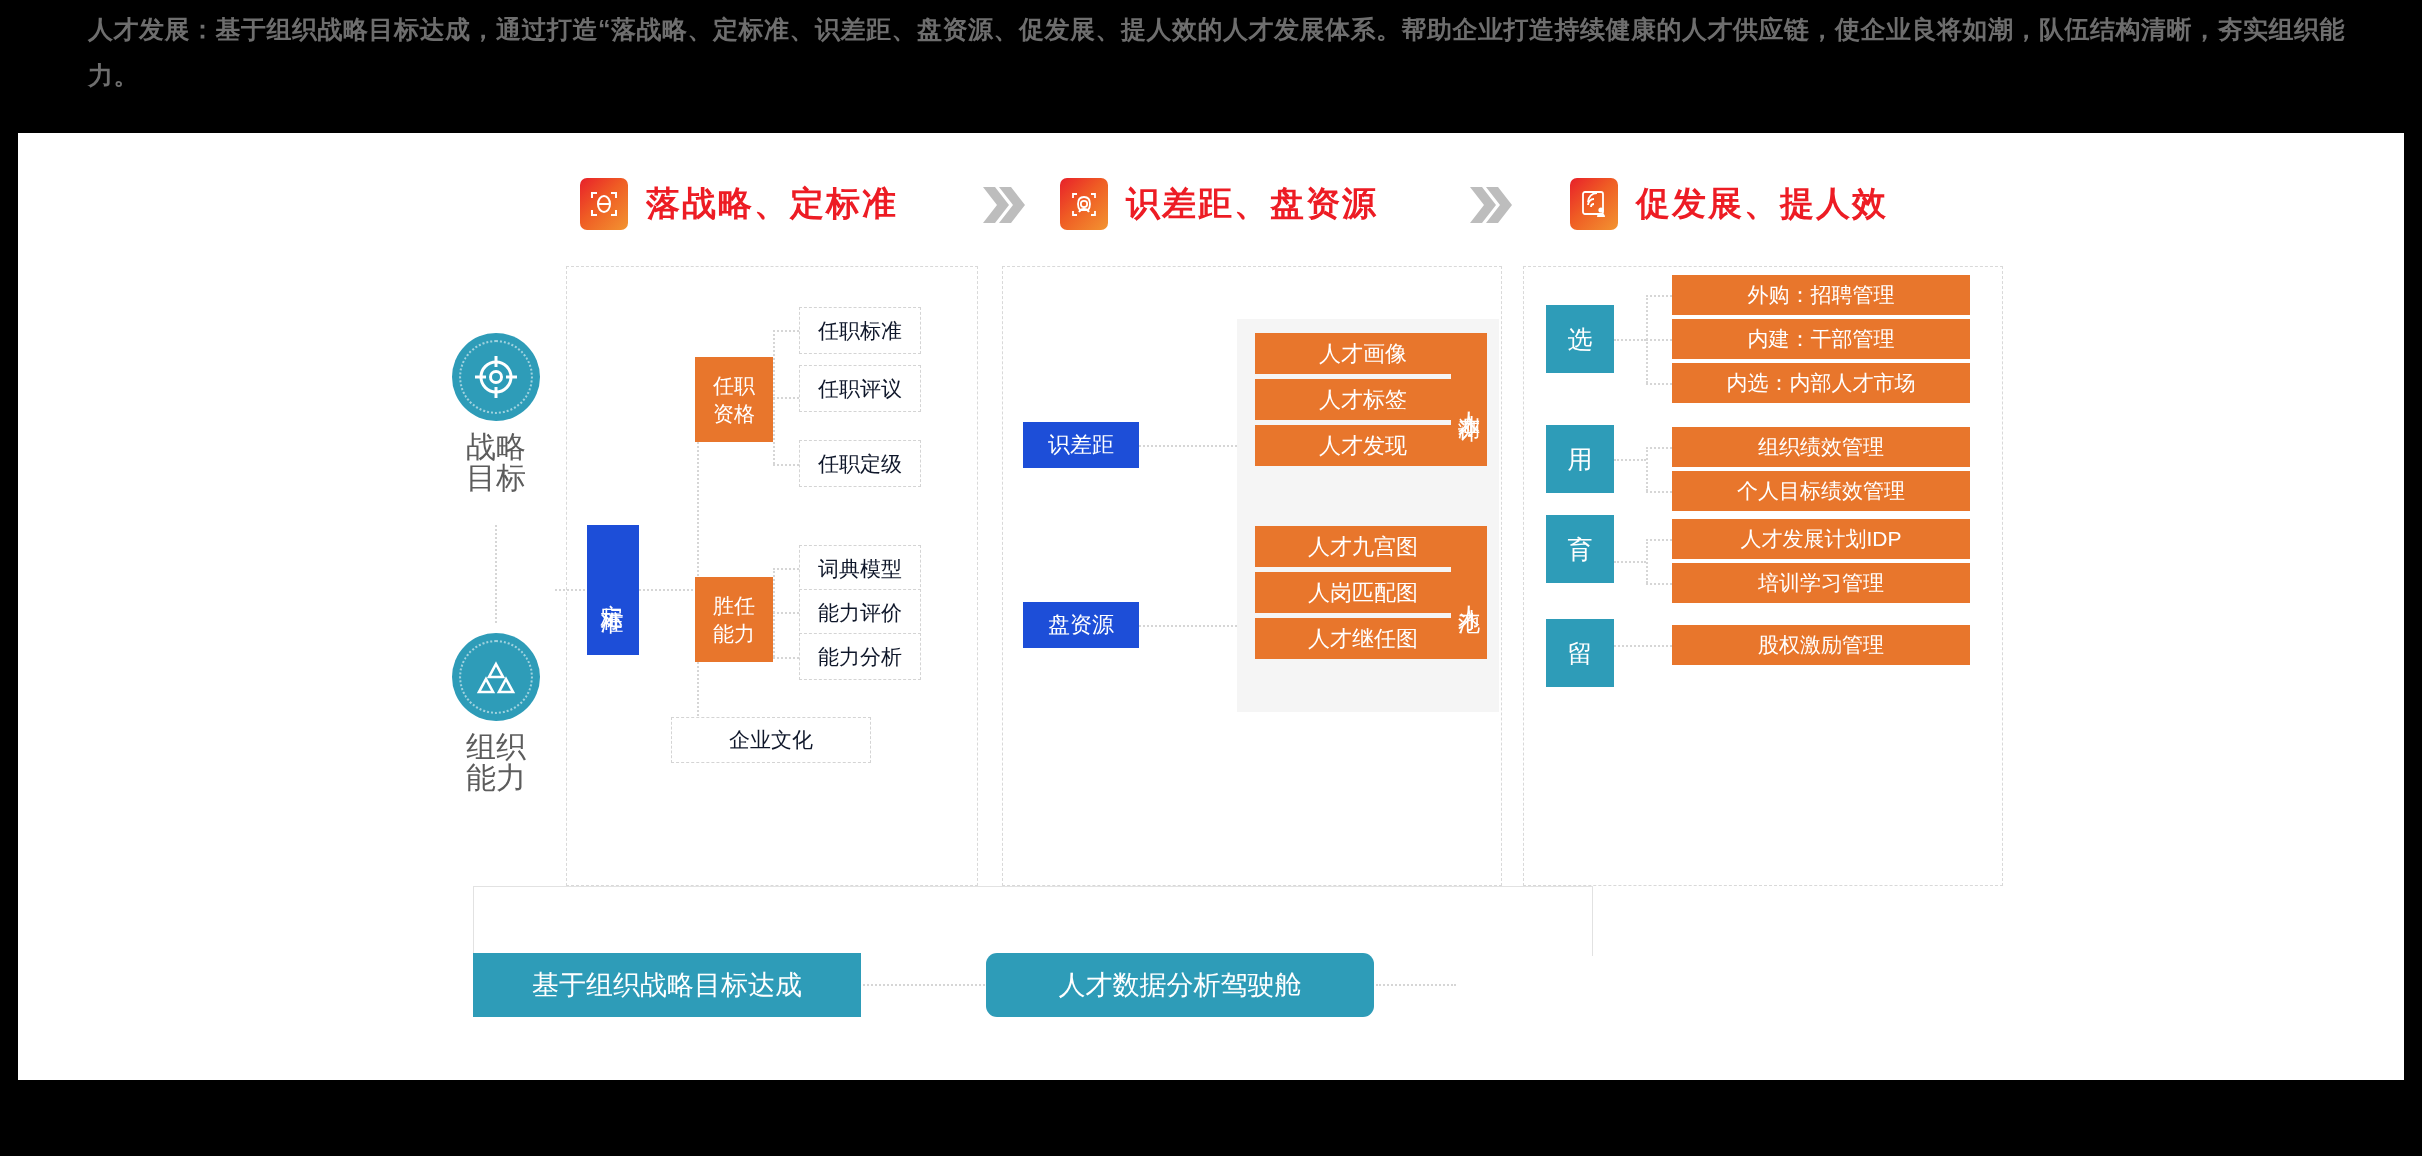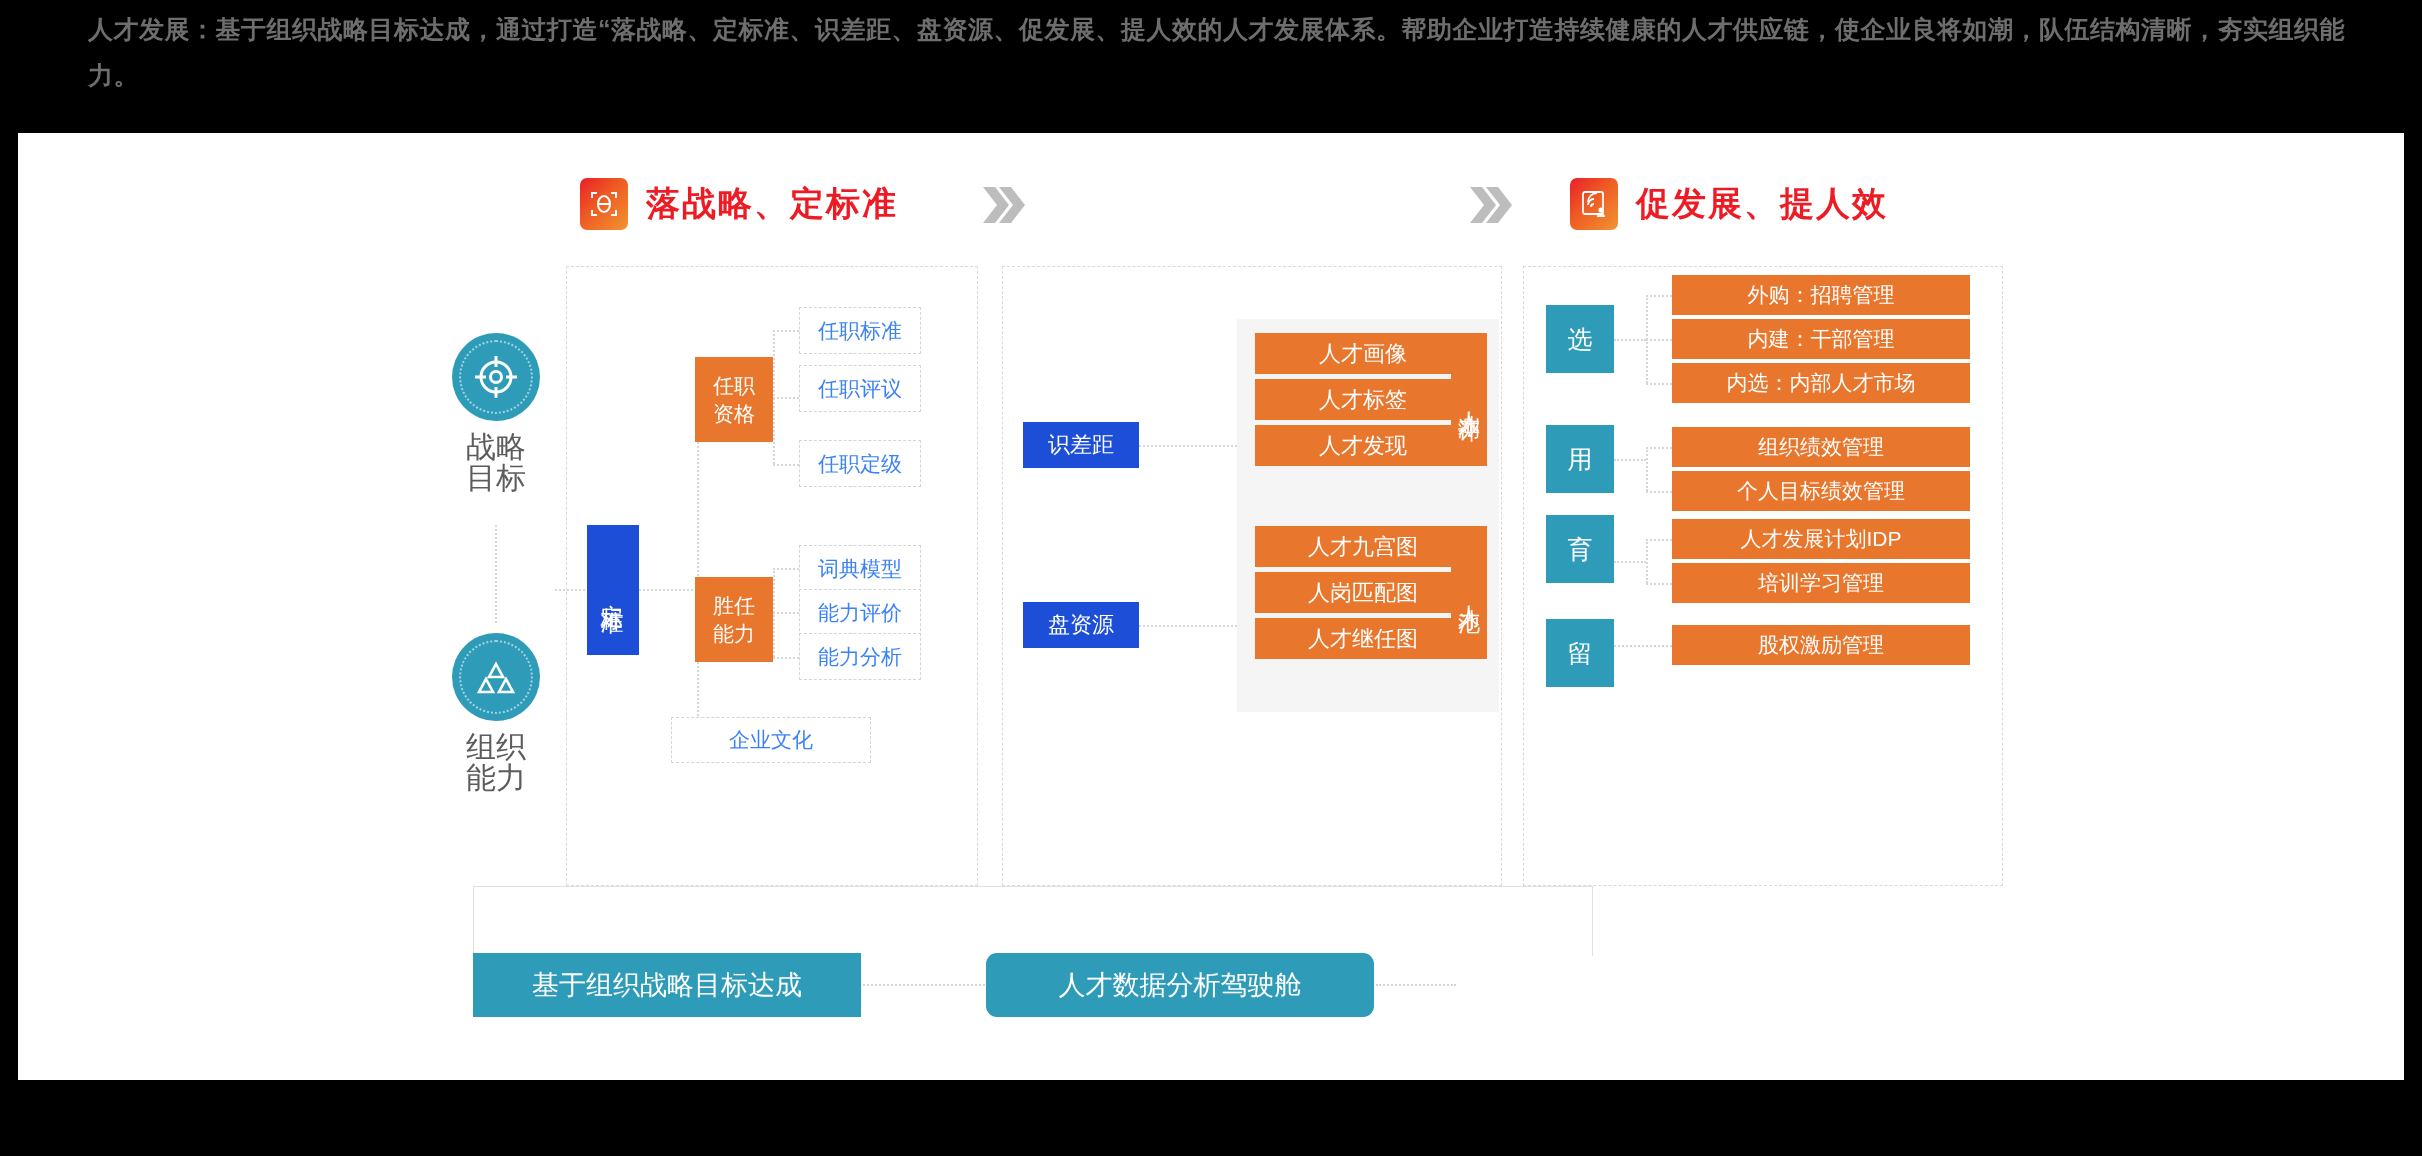--- a/index.html
+++ b/index.html
@@ -159,21 +159,21 @@
     background: #2e9cb8;
     color: #ffffff;
   }
   .box-gray {
     background: #1d4ed8;
     color: #ffffff;
   }
   .box-outline {
     background: #ffffff;
     border: 1px dashed #d4d4d4;
-    color: #3b82f6;
+    color: #0f172a;
   }
   .vert {
     writing-mode: vertical-rl;
     text-orientation: upright;
     letter-spacing: 3px;
   }
 
   
   .dot-h { position: absolute; border-top: 2px dotted #d6d6d6; height: 0; }
   .dot-v { position: absolute; border-left: 2px dotted #d6d6d6; width: 0; }
@@ -289,20 +289,31 @@
       <div class="sec-title">落战略、定标准</div>
     </div>
 
     <div class="chev c1">
       <svg width="44" height="40" viewBox="0 0 44 40">
         <polygon points="2,2 14,2 28,20 14,38 2,38 16,20" fill="#bdbdbd"></polygon>
         <polygon points="18,2 30,2 44,20 30,38 18,38 32,20" fill="#bdbdbd"></polygon>
       </svg>
     </div>
 
+    <div class="sec-head h2">
+      <div class="sec-icon">
+        <svg width="32" height="32" viewBox="0 0 32 32" fill="none" stroke="#ffffff" stroke-width="1.8">
+          <path d="M5 10V6h4M23 6h4v4M27 23v4h-4M9 27H5v-4"></path>
+          <path d="M16 9c-4 0-6 3-6 7 0 3 1 5 2 6h8c1-1 2-3 2-6 0-4-2-7-6-7z"></path>
+          <circle cx="16" cy="16" r="3.2"></circle>
+          <path d="M11 24c1-2 3-3 5-3s4 1 5 3"></path>
+        </svg>
+      </div>
+      <div class="sec-title">识差距、盘资源</div>
+    </div>
 
     <div class="chev c2">
       <svg width="44" height="40" viewBox="0 0 44 40">
         <polygon points="2,2 14,2 28,20 14,38 2,38 16,20" fill="#bdbdbd"></polygon>
         <polygon points="18,2 30,2 44,20 30,38 18,38 32,20" fill="#bdbdbd"></polygon>
       </svg>
     </div>
 
     <div class="sec-head h3">
       <div class="sec-icon">

